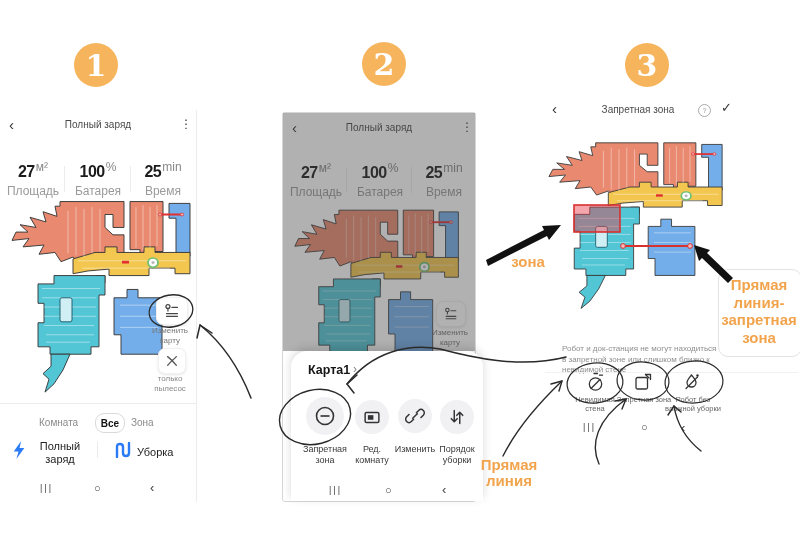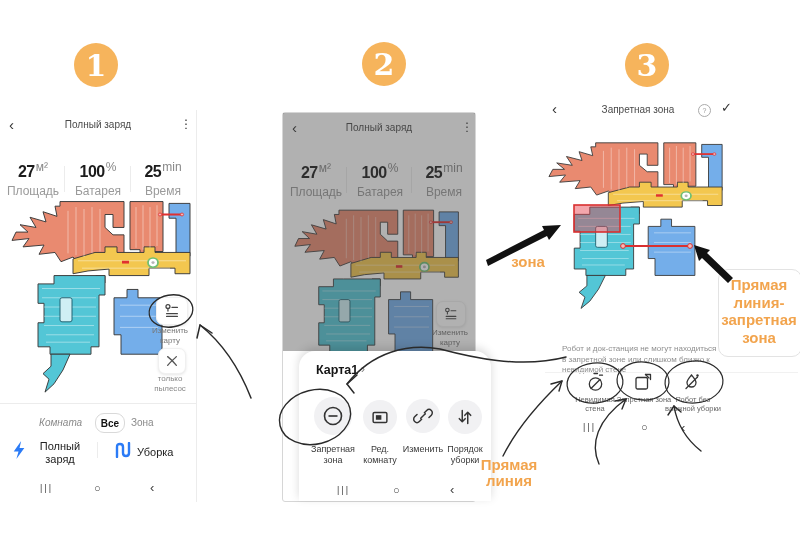--- a/index.html
+++ b/index.html
@@ -132,21 +132,21 @@
         </g>
       </svg>
     </div>
     <div class="abs ctr mapbtn-lbl" style="left:142px;top:264px;width:56px;color:#888;">
       <div>только</div>
       <div>пылесос</div>
     </div>
 
     <div class="abs" style="left:0;top:293px;width:196px;height:1px;background:#ececec;"></div>
 
-    <div class="abs tab" style="left:39px;top:307px;font-style:italic;">Комната</div>
+    <div class="abs tab" style="left:39px;top:307px;">Комната</div>
     <div class="abs pill" style="left:95px;top:303px;width:28px;height:18px;">
         <span>Все</span>
       </div>
     <div class="abs tab" style="left:131px;top:307px;">Зона</div>
 
     <div class="abs" style="left:12px;top:331px;">
       <svg width="13" height="18" viewBox="0 0 11 17">
         <polygon points="8,0 1,10 5.5,10 3.5,17 11,6.5 6.5,6.5" fill="#2B7BF6"></polygon>
       </svg>
     </div>
@@ -203,21 +203,21 @@
         </g>
       </svg>
     </div>
     <div class="abs ctr mapbtn-lbl" style="left:141px;top:215px;width:52px;">
       <div>Изменить</div>
       <div>карту</div>
     </div>
 
     <div class="abs" style="left:0;top:0;width:192px;height:238px;background:rgba(70,70,70,0.42);"></div>
 
-    <div class="abs" style="left:16px;top:238px;width:192px;height:150px;background:#fff;border-radius:16px 16px 0 0;box-shadow:0 -3px 10px rgba(0,0,0,0.15);">
+    <div class="abs" style="left:8px;top:238px;width:192px;height:150px;background:#fff;border-radius:16px 16px 0 0;box-shadow:0 -3px 10px rgba(0,0,0,0.15);">
       <div class="abs" style="left:17px;top:12px;font-size:12.5px;font-weight:bold;color:#151515;">Карта1</div>
       <div class="abs" style="left:62px;top:11px;font-size:12px;color:#888;">›</div>
 
       <div class="abs circle-btn" style="left:15px;top:46px;width:38px;height:38px;">
         <svg width="24" height="24" viewBox="0 0 24 24">
           <circle cx="12" cy="12" r="8.5" stroke="#333" stroke-width="1.6" fill="none"></circle>
           <line x1="7.5" y1="12" x2="16.5" y2="12" stroke="#333" stroke-width="1.6"></line>
         </svg>
       </div>
       <div class="abs circle-btn" style="left:64px;top:49px;width:34px;height:34px;">

